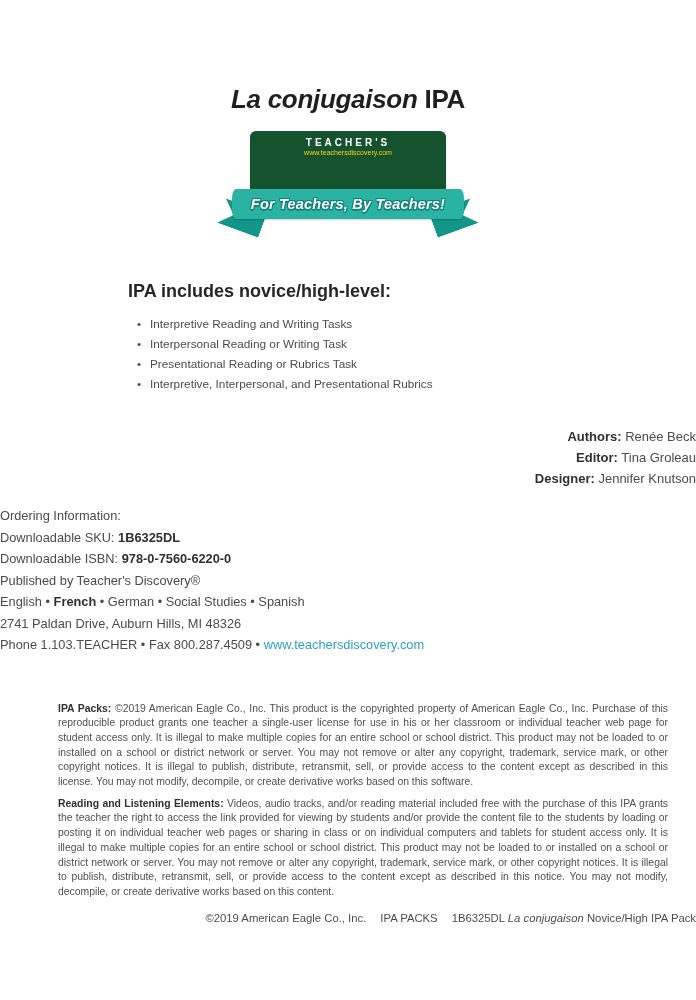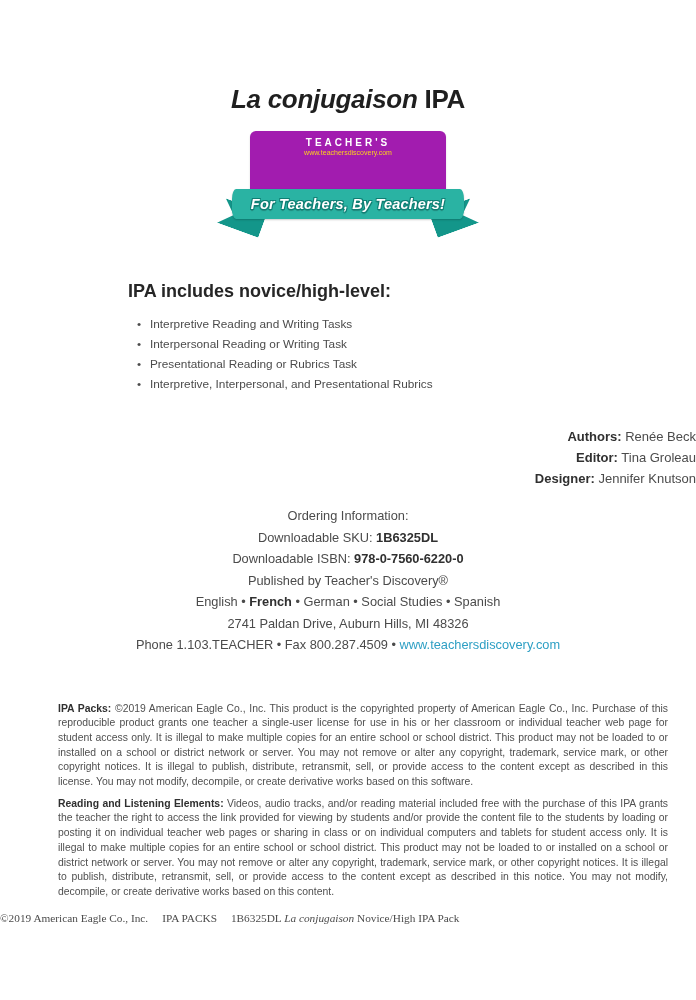--- a/index.html
+++ b/index.html
@@ -16,21 +16,21 @@
     margin-top: 84px; text-align: center;
     font-size: 26px; font-weight: bold; color: #1f1f1f;
     letter-spacing: -0.3px;
   }
   .title .t-italic { font-style: italic; }
 
   
   .logo { position: relative; width: 260px; height: 114px; margin: 16px auto 0; }
   .logo-box {
     position: absolute; left: 32px; top: 0; width: 196px; height: 74px;
-    background: #a21caf; border-radius: 6px;
+    background: #14532d; border-radius: 6px;
     display: flex; flex-direction: column; align-items: center; justify-content: flex-start;
     padding-top: 7px;
     box-shadow: 0 1px 2px rgba(0,0,0,0.15);
   }
   .logo-top {
     color: #ffffff; font-size: 10px; font-weight: bold;
     letter-spacing: 3px; line-height: 1;
   }
   .logo-script {
     color: #ffffff; font-family: "DejaVu Serif", serif;
@@ -73,30 +73,30 @@
     position: relative; padding-left: 22px;
     font-size: 11.8px; line-height: 20px; color: #4b4b4b;
   }
   .includes-item::before { content: "•"; position: absolute; left: 9px; color: #4b4b4b; }
 
   
   .credits { margin-top: 32px; text-align: right; font-size: 13px; line-height: 21px; color: #4b4b4b; }
   .credits strong, .ordering strong { color: #303030; font-weight: bold; }
 
   
-  .ordering { margin-top: 16px; text-align: center; font-size: 12.8px; line-height: 21.5px; color: #4b4b4b; }
+  .ordering { margin-top: 16px; text-align: left; font-size: 12.8px; line-height: 21.5px; color: #4b4b4b; }
   .link { color: #2d9fc4; text-decoration: none; cursor: pointer; }
 
   
   .legal { margin: 46px 28px 0 58px; font-size: 10.4px; line-height: 14.7px; color: #4f4f4f; text-align: justify; }
   .legal p + p { margin-top: 7px; }
   .legal strong { color: #303030; }
 
   
-  .footer { margin-top: 12px; text-align: left; font-size: 11.3px; color: #4b4b4b; white-space: nowrap; font-family: Liberation Serif, serif; }
+  .footer { margin-top: 12px; text-align: right; font-size: 11.3px; color: #4b4b4b; white-space: nowrap; }
   .footer .gap { margin-right: 14px; }
   .footer i { font-style: italic; }
 </style>
 </head>
 <body>
 
 <div class="page">
 
   <div class="title">
     <span class="t-italic">La conjugaison</span>

